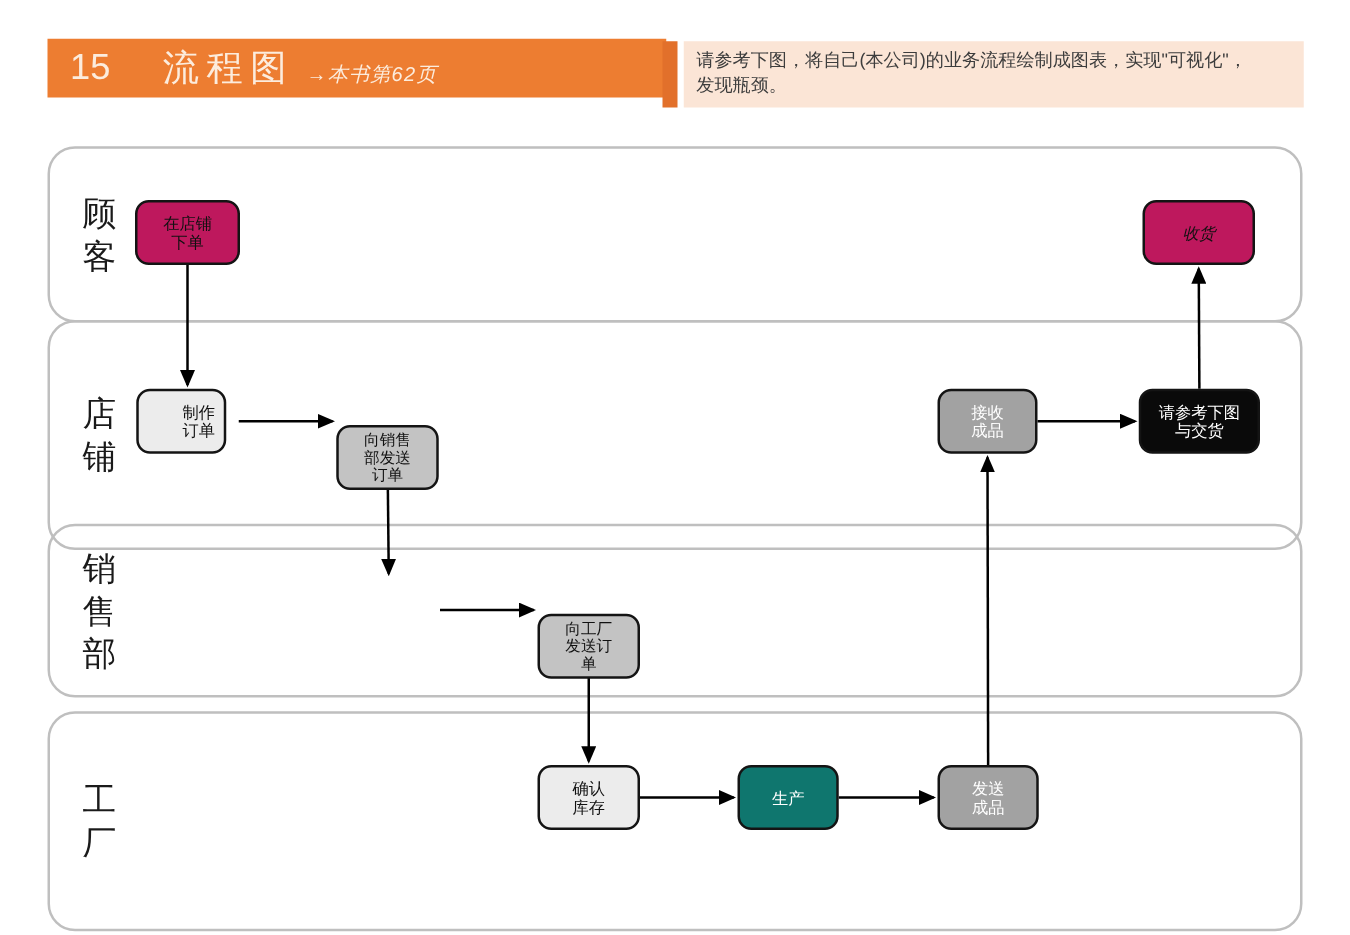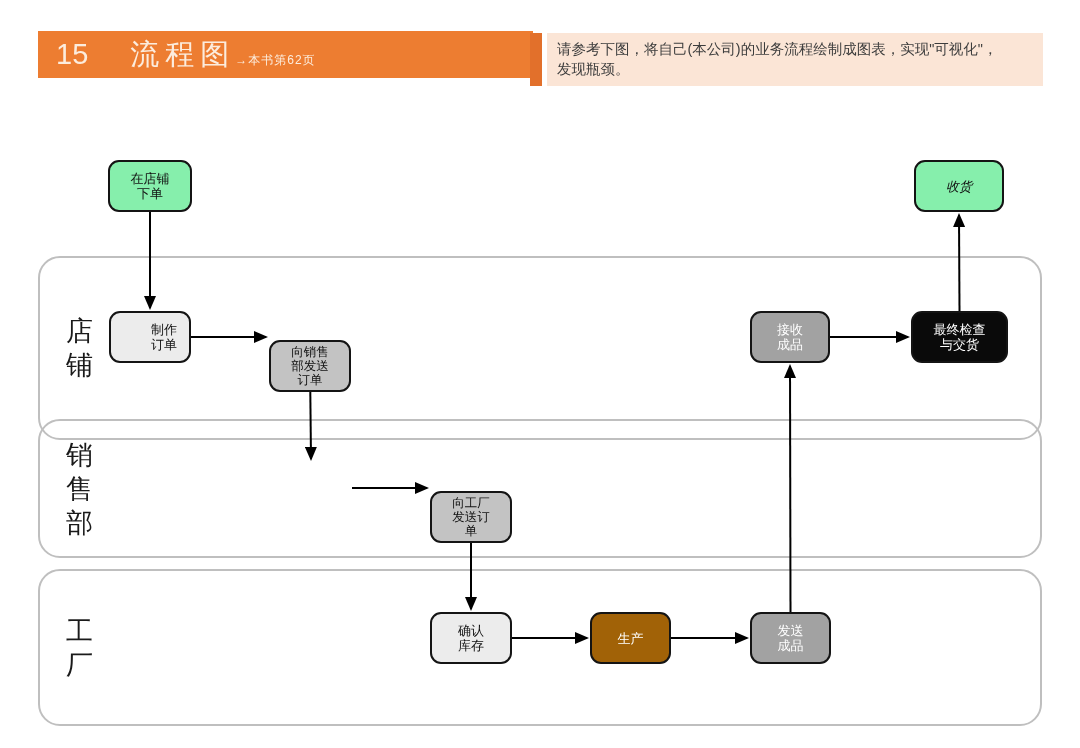--- a/index.html
+++ b/index.html
@@ -7,56 +7,56 @@
     position:relative;width:1080px;height:748px;background:#ffffff;overflow:hidden;
     font-family:"Liberation Sans","DejaVu Sans",sans-serif;
   }
   
   .title-bar{
     position:absolute;left:38px;top:31px;width:495px;height:47px;
     background:#ed7d31;color:#fcecdd;display:flex;align-items:center;z-index:5;
   }
   .tb-num{font-size:29px;margin-left:18px;}
   .tb-title{font-size:29px;letter-spacing:6px;margin-left:42px;}
-  .tb-ref{font-size:12px;margin-top:12px;letter-spacing:1px;}
+  .tb-ref{font-size:16px;margin-left:10px;margin-top:12px;letter-spacing:1px;font-style:italic;}
   .note-accent{position:absolute;left:530px;top:33px;width:12px;height:53px;background:#e2702b;z-index:5;}
   .note-box{
     position:absolute;left:547px;top:33px;width:496px;height:53px;background:#fbe5d6;
     color:#3d3d3d;font-size:14.5px;line-height:20px;padding:6px 10px;box-sizing:border-box;
     white-space:pre-line;z-index:5;
   }
   
   .lane{
     position:absolute;left:38px;width:1004px;border:2px solid #bfbfbf;border-radius:22px;
     box-sizing:border-box;display:flex;align-items:center;padding-left:26px;z-index:1;background:transparent;
   }
   .lane-1{top:117px;height:141px;}
   .lane-2{top:256px;height:184px;}
   .lane-3{top:419px;height:139px;}
-  .lane-4{top:569px;height:157px;}
+  .lane-4{top:569px;height:176px;}
   .lane-label{
     font-size:27px;line-height:34px;color:#1a1a1a;width:1.05em;word-break:break-all;
   }
   
   .node{
     position:absolute;border:2.5px solid #141414;border-radius:11px;
     display:flex;align-items:center;justify-content:center;text-align:center;
     font-size:13px;line-height:15px;z-index:3;box-sizing:border-box;color:#111;
   }
   .node span{white-space:pre-line;}
   .n-3l span{font-size:12.5px;line-height:14px;}
-  .n-white{background:#86efac;}
+  .n-white{background:#be185d;}
   .n-light{background:#ececec;}
   .n-mid{background:#c3c3c3;margin-top:29px;}
   .n-gray{background:#a2a2a2;color:#ffffff;}
-  .n-dark{background:#a16207;color:#ffffff;}
+  .n-dark{background:#0f766e;color:#ffffff;}
   .n-black{background:#0a0a0a;color:#ffffff;}
   [data-node="order_at_store"]{left:108px;top:160px;width:84px;height:52px;}
   [data-node="receive_goods"]{left:914px;top:160px;width:90px;height:52px;font-style:italic;}
-  [data-node="create_order"]{left:109px;top:311px;width:82px;height:52px;padding-left:28px;}
+  [data-node="create_order"]{left:109px;top:311px;width:72px;height:52px;padding-left:28px;}
   [data-node="send_order_to_sales"]{left:269px;top:311px;width:82px;height:52px;}
   [data-node="receive_finished"]{left:750px;top:311px;width:80px;height:52px;}
   [data-node="final_check_delivery"]{left:911px;top:311px;width:97px;height:52px;}
   [data-node="create_production_contract"]{left:270px;top:462px;width:82px;height:52px;}
   [data-node="send_order_to_factory"]{left:430px;top:462px;width:82px;height:52px;}
   [data-node="confirm_inventory"]{left:430px;top:612px;width:82px;height:52px;}
   [data-node="production"]{left:590px;top:612px;width:81px;height:52px;}
   [data-node="send_finished"]{left:750px;top:612px;width:81px;height:52px;}
   
   #edges{position:absolute;left:0;top:0;width:1080px;height:748px;z-index:2;pointer-events:none;}
@@ -75,20 +75,23 @@
 
   <div class="title-bar">
     <span class="tb-num">15</span>
     <span class="tb-title">流程图</span>
     <span class="tb-ref">→本书第62页</span>
   </div>
   <div class="note-accent"></div>
   <div class="note-box">请参考下图，将自己(本公司)的业务流程绘制成图表，实现"可视化"，
 发现瓶颈。</div>
 
+  <div class="lane lane-1">
+    <div class="lane-label">顾客</div>
+  </div>
   <div class="lane lane-2">
     <div class="lane-label">店铺</div>
   </div>
   <div class="lane lane-3">
     <div class="lane-label">销售部</div>
   </div>
   <div class="lane lane-4">
     <div class="lane-label">工厂</div>
   </div>
 
@@ -124,21 +127,21 @@
   <div class="node n-mid n-3l" data-node="send_order_to_sales">
     <span>向销售
 部发送
 订单</span>
   </div>
   <div class="node n-gray" data-node="receive_finished">
     <span>接收
 成品</span>
   </div>
   <div class="node n-black" data-node="final_check_delivery">
-    <span>最终检查
+    <span>请参考下图
 与交货</span>
   </div>
   <div class="node n-mid n-3l" data-node="send_order_to_factory">
     <span>向工厂
 发送订
 单</span>
   </div>
   <div class="node n-light" data-node="confirm_inventory">
     <span>确认
 库存</span>

